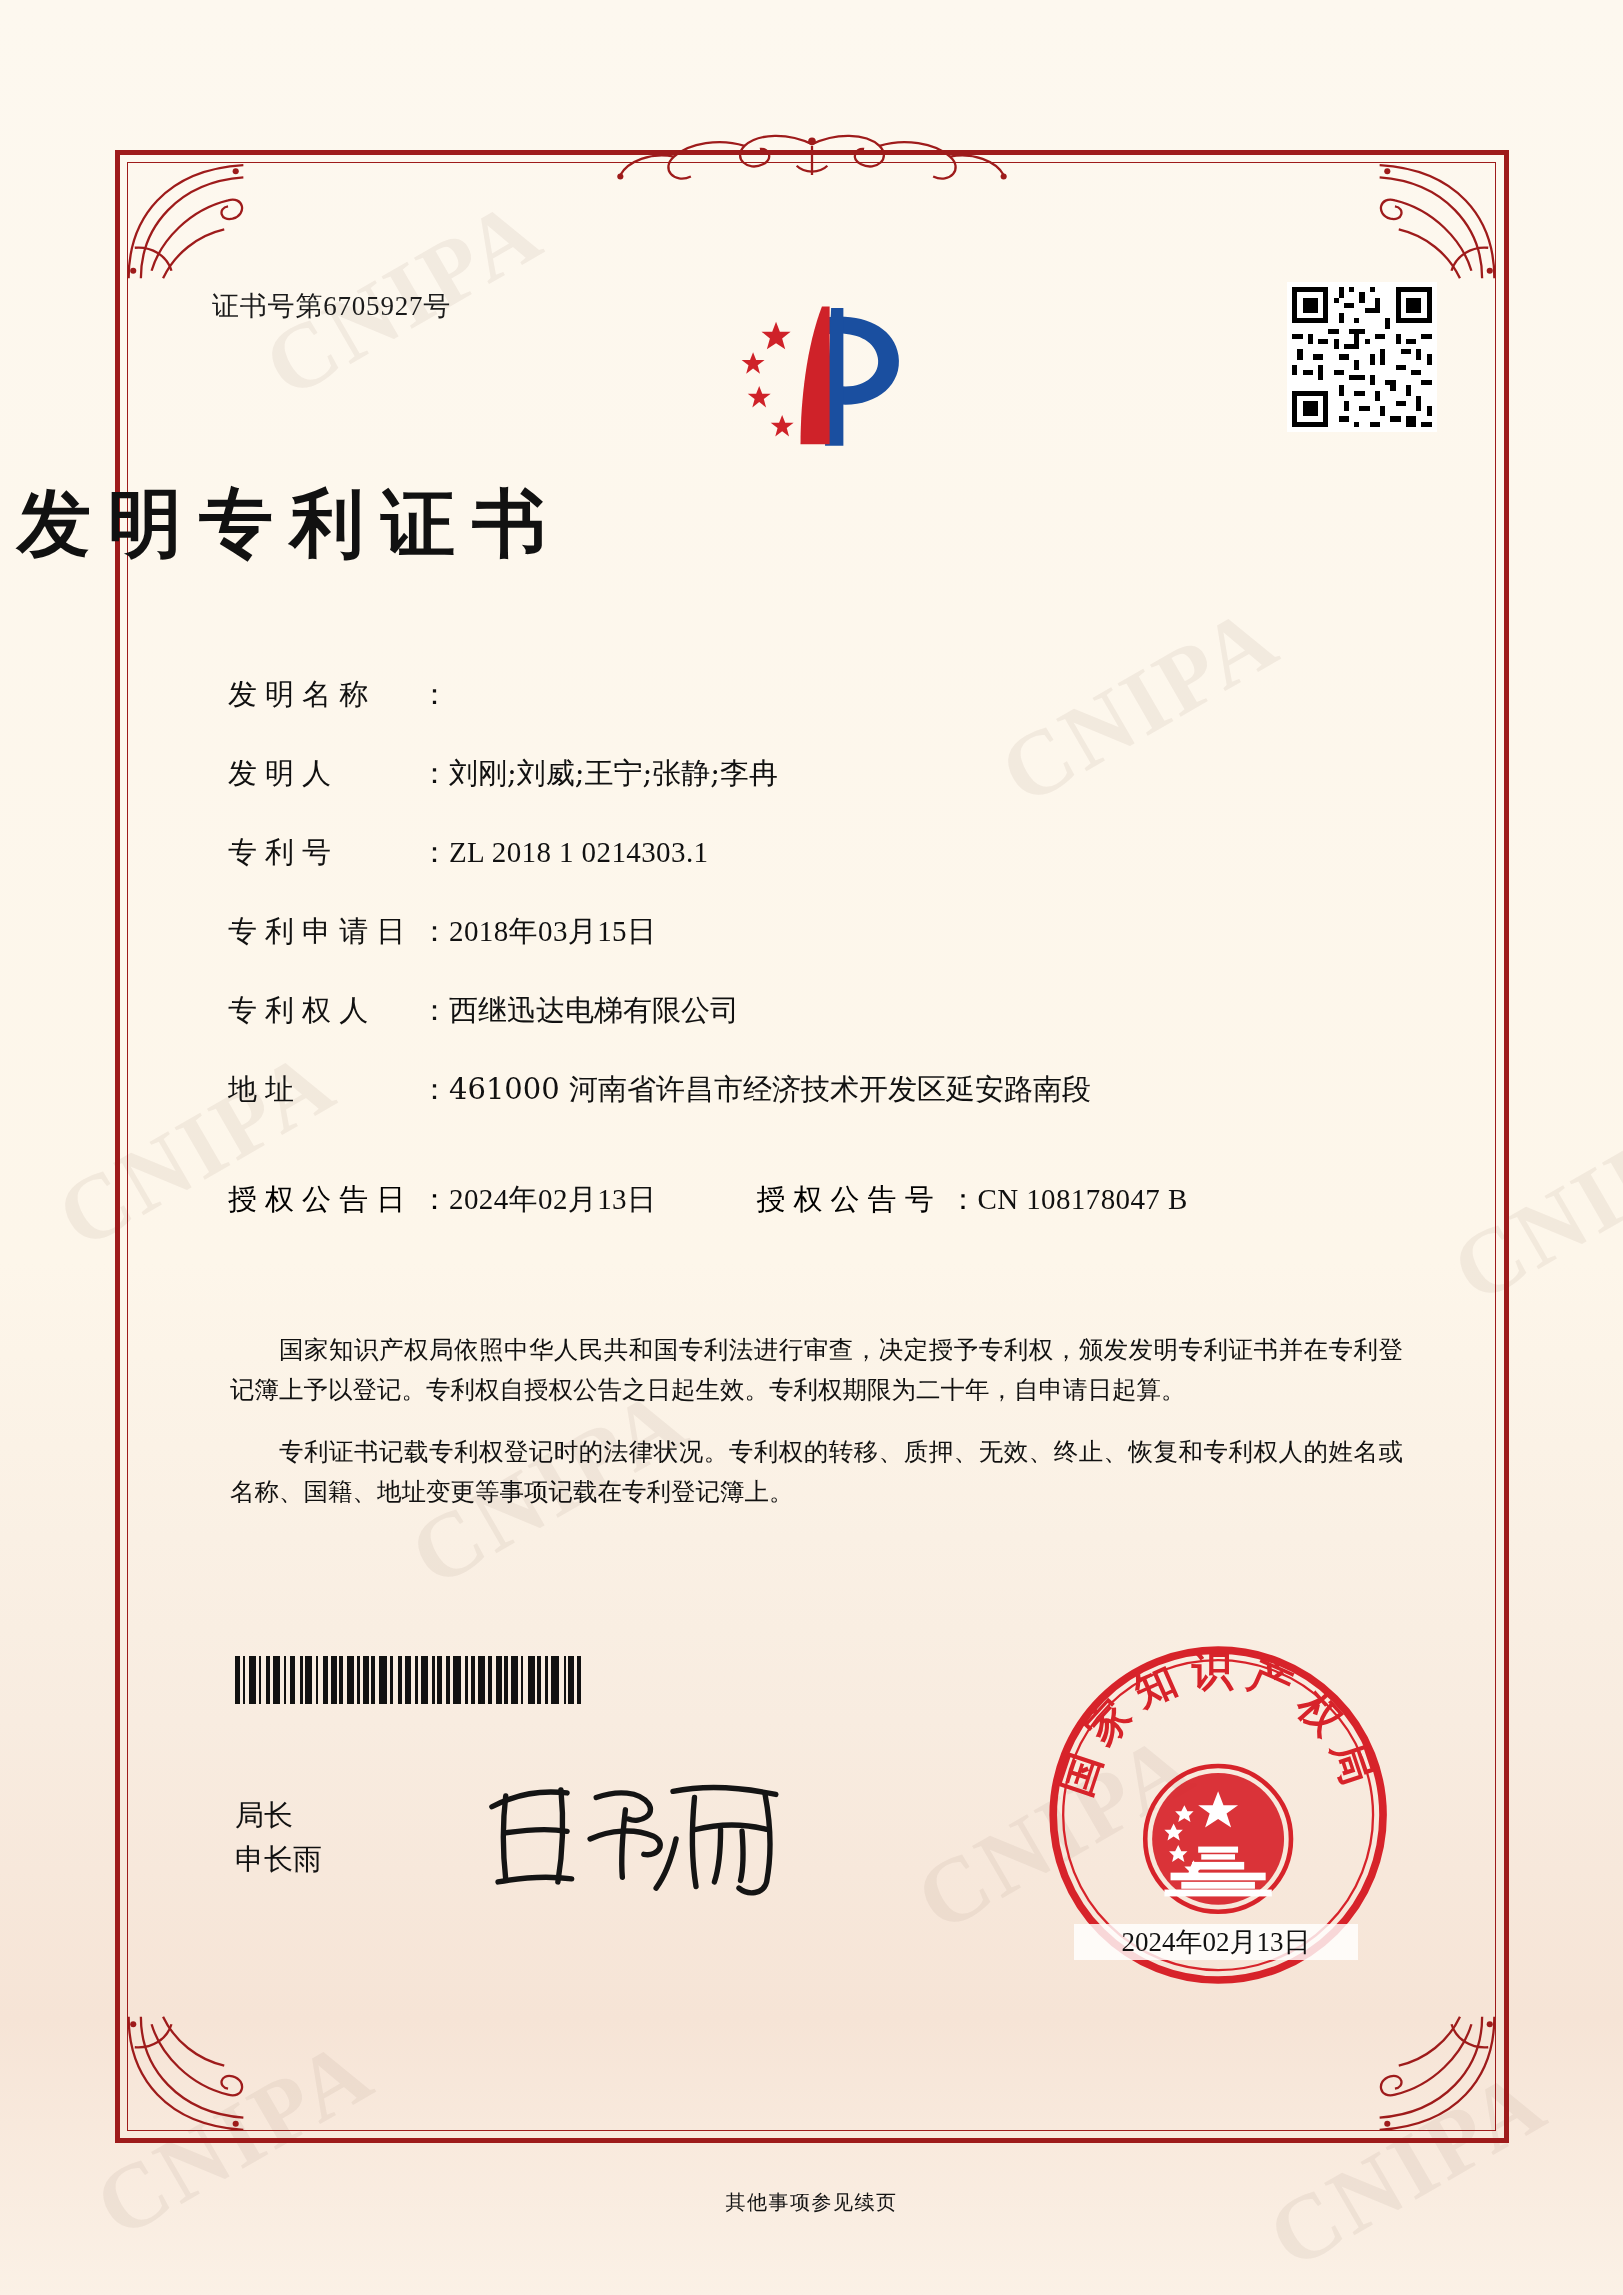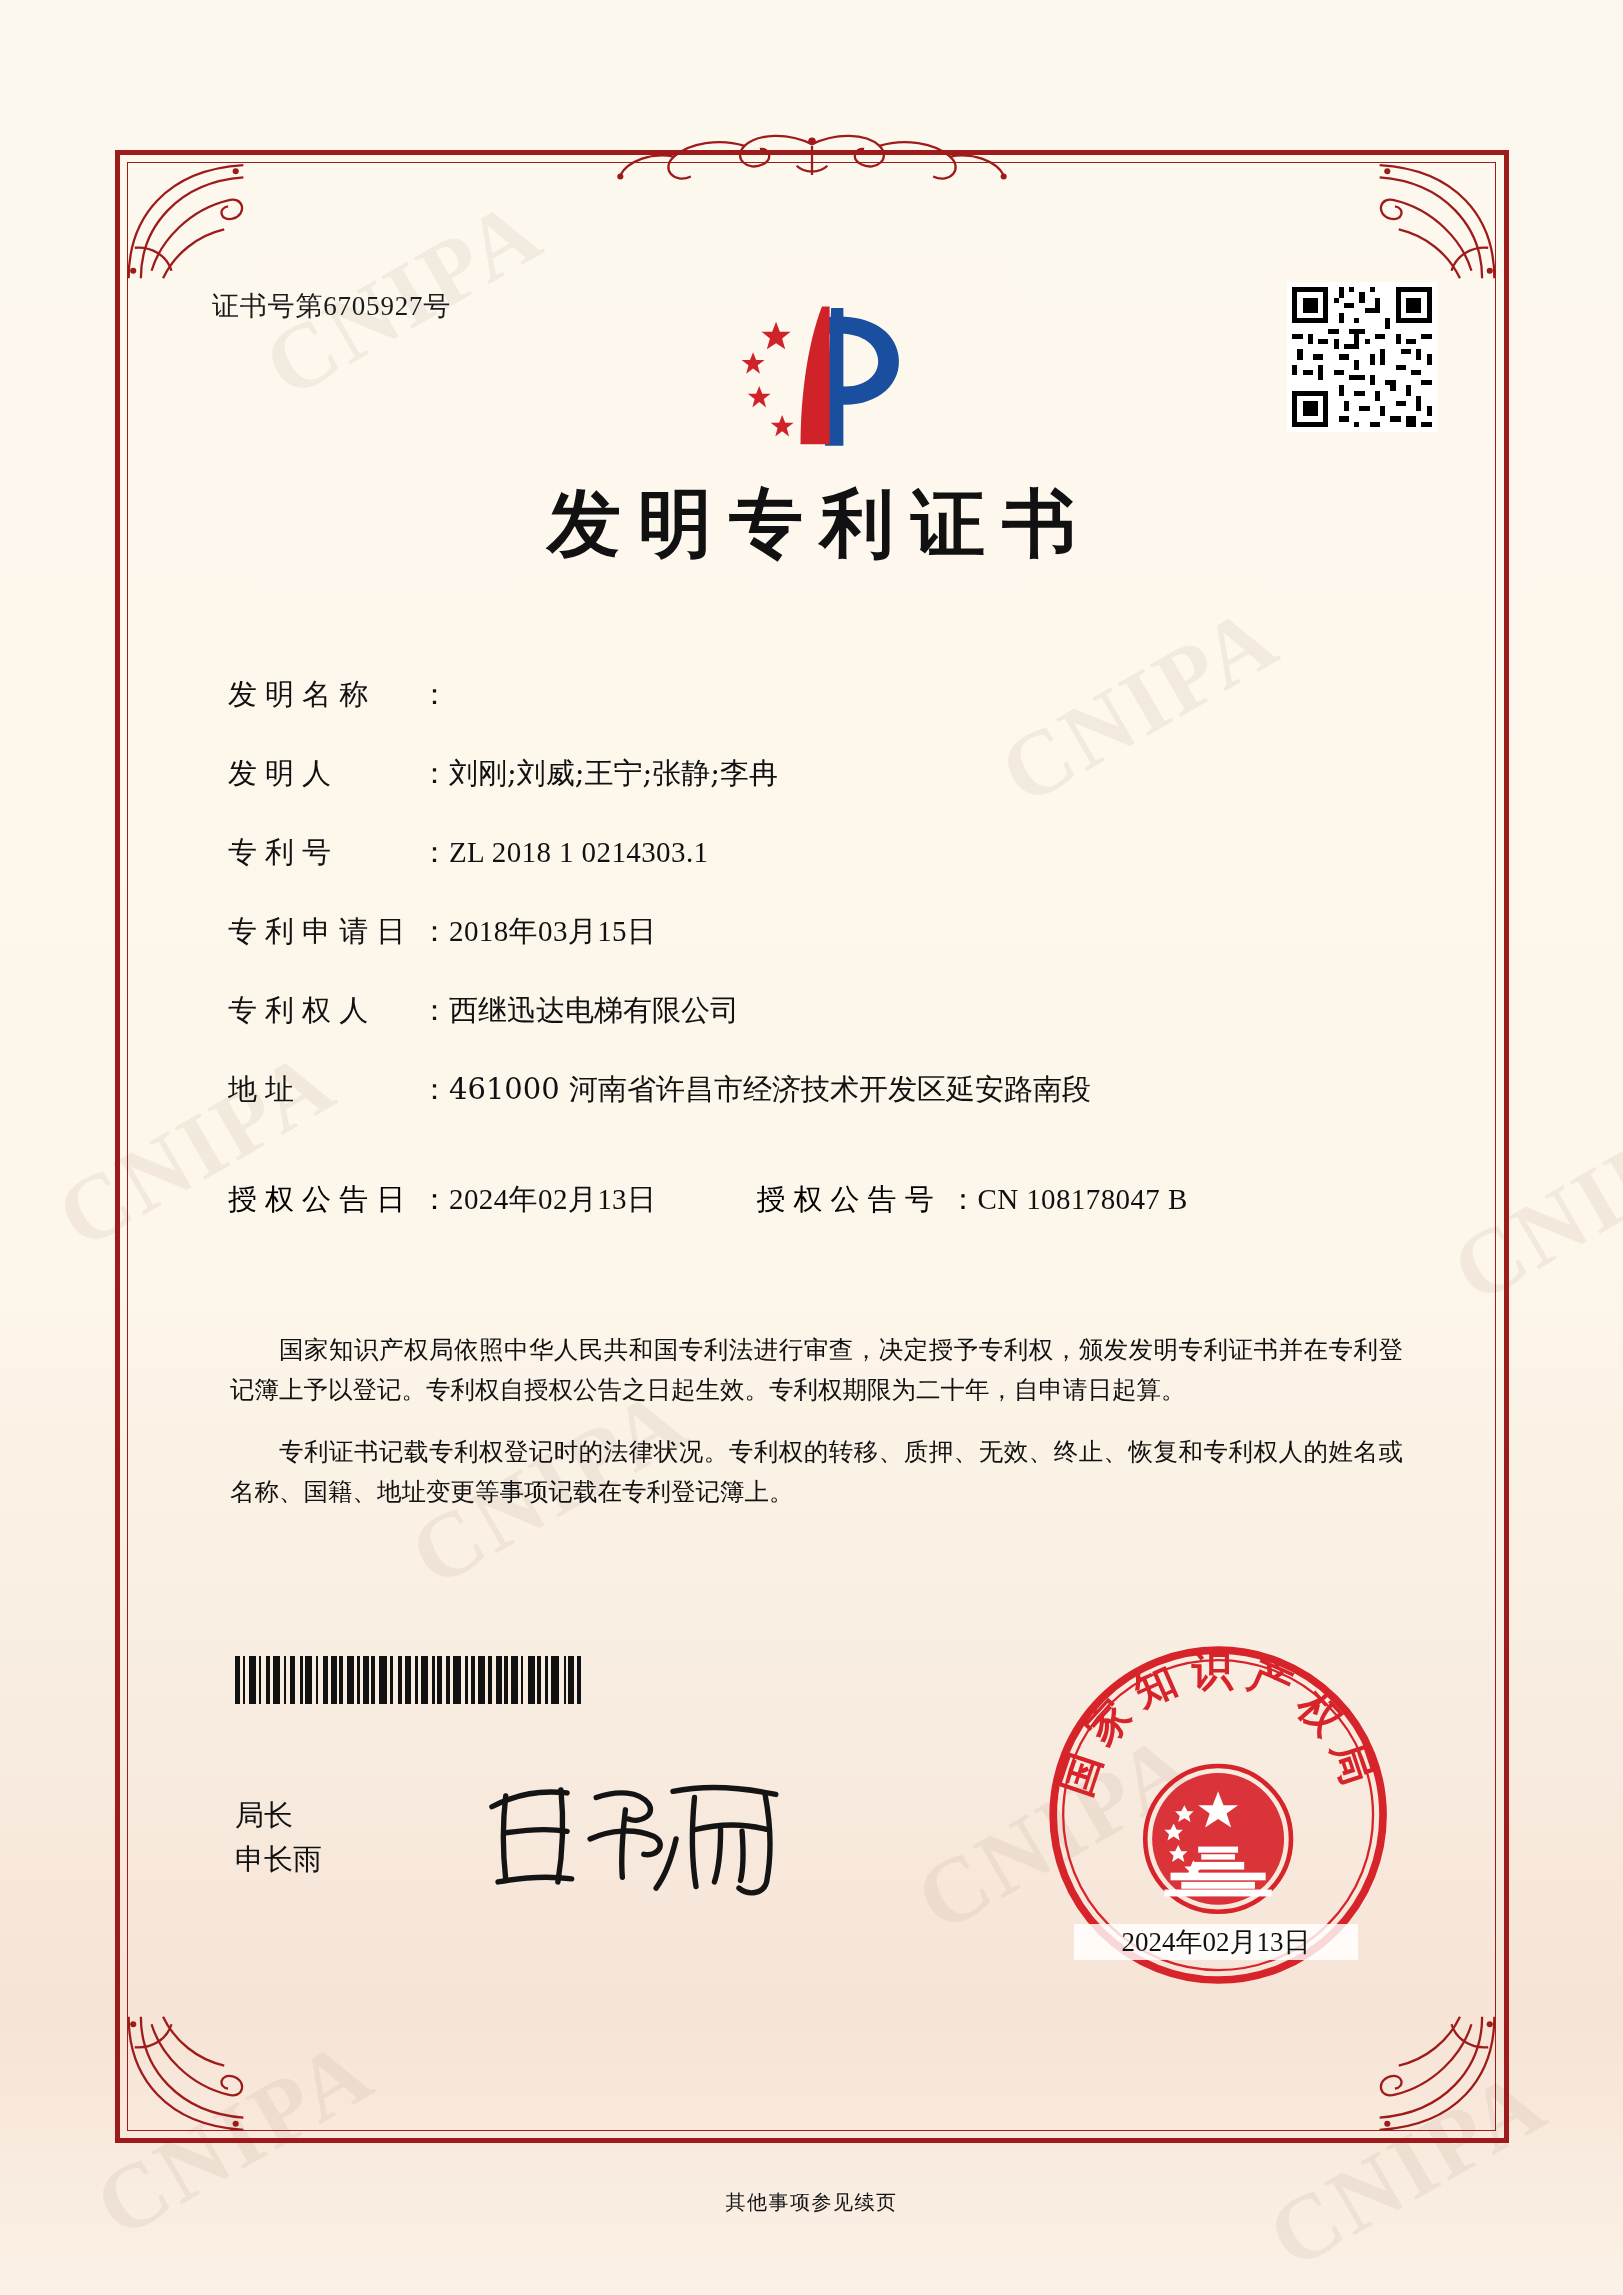--- a/index.html
+++ b/index.html
@@ -111,21 +111,21 @@
     background: #ffffff;
     padding: 0;
     box-sizing: border-box;
   }
   .qr canvas, .qr svg { display:block; }
 
   .title {
     position: absolute;
     left: 0; right: 0;
     top: 475px;
-    text-align: center;
+    text-align: left;
     font-size: 74px;
     letter-spacing: 17px;
     font-weight: bold;
     color: #111;
     font-family: "DejaVu Serif", "Liberation Serif", serif;
     text-indent: 17px;
   }
 
   
   .fields {

